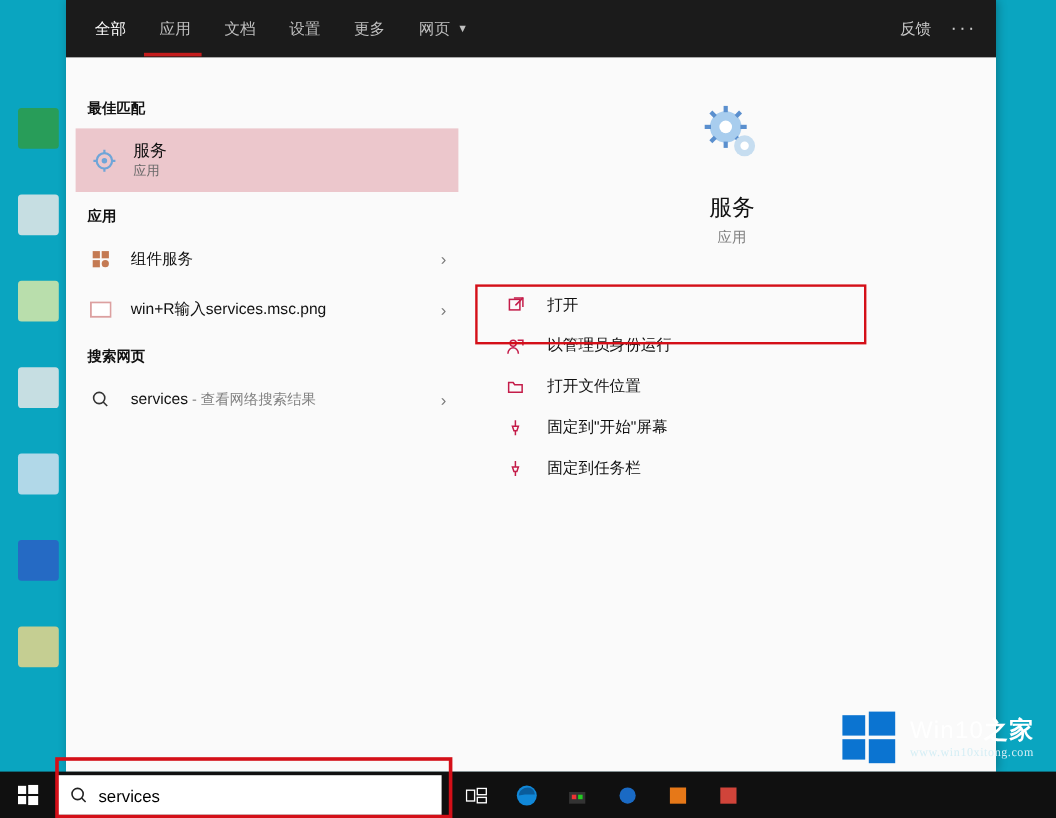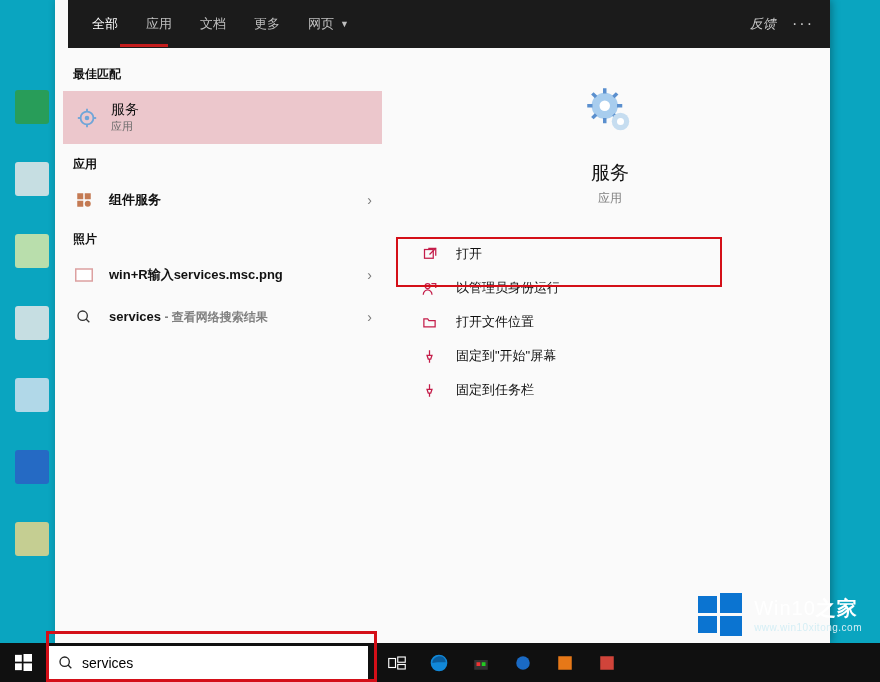--- a/index.html
+++ b/index.html
@@ -5,44 +5,44 @@
 * { margin:0; padding:0; box-sizing:border-box; font-family:"Microsoft YaHei","Segoe UI",sans-serif; }
 body { width:880px; height:682px; background:#0aa5c0; position:relative; overflow:hidden; }
 
 .desktop-icons { position:absolute; left:10px; top:90px; width:44px; }
 .di { width:44px; height:60px; margin-bottom:12px; opacity:.85; display:flex; flex-direction:column; align-items:center; }
 .di .icn { width:34px; height:34px; background:#fff; border-radius:3px; margin-bottom:2px; }
 .di.green .icn{ background:#2e9b46; }
 
 .search-panel { position:absolute; left:55px; top:0; width:775px; height:643px; background:#fafafa; display:flex; flex-direction:column; box-shadow:2px 0 8px rgba(0,0,0,.3); }
 
-.tabs { height:48px; background:#1b1b1b; color:#bfbfbf; display:flex; align-items:center; padding:0 10px;margin-left:13px; }
+.tabs { height:48px; background:#1b1b1b; color:#bfbfbf; display:flex; align-items:center; padding:0 10px; }
 .tab { padding:0 14px; height:48px; display:flex; align-items:center; font-size:13px; cursor:pointer; }
 .tab.active { color:#fff; border-bottom:3px solid:#e66; }
 .tabs .more-arrow{ margin-left:-8px; font-size:9px; }
 .tabs .spacer{ flex:1; }
-.tabs .feedback{ font-size:13px; color:#c9c9c9; padding:0 10px;font-style:italic; }
+.tabs .feedback{ font-size:13px; color:#c9c9c9; padding:0 10px; }
 .tabs .ellipsis{ color:#c9c9c9; padding:0 6px; letter-spacing:2px; }
 .tab-underline{ position:absolute; left:65px; top:44px; width:48px; height:3px; background:#c41c1c; }
 
 .body { flex:1; display:flex; background:#fafafa; }
-.left { width:335px; padding:8px 0; }
+.left { width:335px; padding:24px 0; }
 .right { flex:1; padding-top:28px; display:flex; flex-direction:column; align-items:center; position:relative; }
 
 .sect-title { font-size:12px; font-weight:600; color:#111; padding:10px 18px 6px; }
 
 .match { margin:2px 8px; padding:10px 12px; display:flex; align-items:center; background:#ecc7cc; }
 .match .mi { width:24px; height:24px; margin-right:12px; display:flex; align-items:center; justify-content:center; color:#5a8fce; }
 .match .mt { display:flex; flex-direction:column; }
 .match .mt .t1 { font-size:14px; color:#111; }
 .match .mt .t2 { font-size:11px; color:#6a6a6a; }
 
 .row { padding:10px 18px; display:flex; align-items:center; cursor:pointer; }
 .row .ri { width:22px; height:22px; margin-right:14px; display:flex; align-items:center; justify-content:center; }
-.row .rl { flex:1; font-size:13px; color:#111;font-weight:bold; }
+.row .rl { flex:1; font-size:13px; color:#111; }
 .row .rs { color:#808080; font-size:12px; }
 .row .chev { color:#7a7a7a; font-size:14px; }
 
 .detail-icon { width:70px; height:70px; display:flex; align-items:center; justify-content:center; margin-bottom:14px; }
 .detail-title { font-size:19px; color:#111; margin-bottom:4px; }
 .detail-sub { font-size:12px; color:#808080; margin-bottom:30px; }
 
 .actions { width:100%; padding:0 8px; }
 .action { display:flex; align-items:center; padding:8px 22px; cursor:pointer;text-align:center; }
 .action .ai { width:18px; height:18px; margin-right:18px; display:flex; align-items:center; justify-content:center; }
@@ -58,21 +58,21 @@
 .tb-icons { display:flex; align-items:center; margin-left:8px; }
 .tb-icon { width:42px; height:39px; display:flex; align-items:center; justify-content:center; }
 
 .search-frame { position:absolute; left:46px; bottom:0; width:331px; height:51px; border:3px solid #d40f18; pointer-events:none; }
 
 .watermark { position:absolute; right:18px; bottom:44px; display:flex; align-items:center; color:#fff; }
 .watermark .winlogo { margin-right:10px; }
 .watermark .wm-t { display:flex; flex-direction:column; }
 .wm1 { font-size:20px; font-weight:300; letter-spacing:1px; }
 .wm1 b { font-weight:700; }
-.wm2 { font-size:10px; color:#d5eef5; letter-spacing:.5px; }
+.wm2 { font-size:10px; color:#d5eef5; letter-spacing:.5px;font-family:Liberation Serif, serif; }
 
 svg { display:block; }
 @keyframes blink { 50%{opacity:0} }
 </style>
 </head>
 <body>
 
 <div class="desktop-icons">
   <div class="di green">
       <div class="icn"></div>
@@ -95,20 +95,21 @@
   <div class="di">
       <div class="icn" style="background:#e6d58a"></div>
     </div>
 </div>
 
 <div class="search-panel">
   <div class="tabs">
     <div class="tab active">全部</div>
     <div class="tab">应用</div>
     <div class="tab">文档</div>
+    <div class="tab">设置</div>
     <div class="tab">更多</div>
     <div class="tab">网页</div>
     <div class="more-arrow">▼</div>
     <div class="spacer"></div>
     <div class="feedback">反馈</div>
     <div class="ellipsis">···</div>
   </div>
   <div class="tab-underline"></div>
 
   <div class="body">
@@ -142,32 +143,32 @@
               <rect x="3" y="3" width="8" height="8" fill="#c47a53"></rect>
               <rect x="13" y="3" width="8" height="8" fill="#c47a53"></rect>
               <rect x="3" y="13" width="8" height="8" fill="#c47a53"></rect>
               <circle cx="17" cy="17" r="4" fill="#c47a53"></circle>
             </svg>
         </div>
         <div class="rl">组件服务</div>
         <div class="chev">›</div>
       </div>
 
-      <div class="sect-title">照片</div>
       <div class="row">
         <div class="ri">
           <svg width="18" height="14" viewBox="0 0 24 18">
               <rect width="24" height="18" fill="#dca0a0"></rect>
               <rect x="2" y="2" width="20" height="14" fill="#fff"></rect>
             </svg>
         </div>
         <div class="rl">win+R输入services.msc.png</div>
         <div class="chev">›</div>
       </div>
 
+      <div class="sect-title">搜索网页</div>
       <div class="row">
         <div class="ri">
           <svg width="16" height="16" viewBox="0 0 24 24" fill="none" stroke="#333" stroke-width="2">
               <circle cx="10" cy="10" r="7"></circle>
               <line x1="20" y1="20" x2="15" y2="15"></line>
             </svg>
         </div>
         <div class="rl">
           <span>services</span><span class="rs"> - 查看网络搜索结果</span>
         </div>

